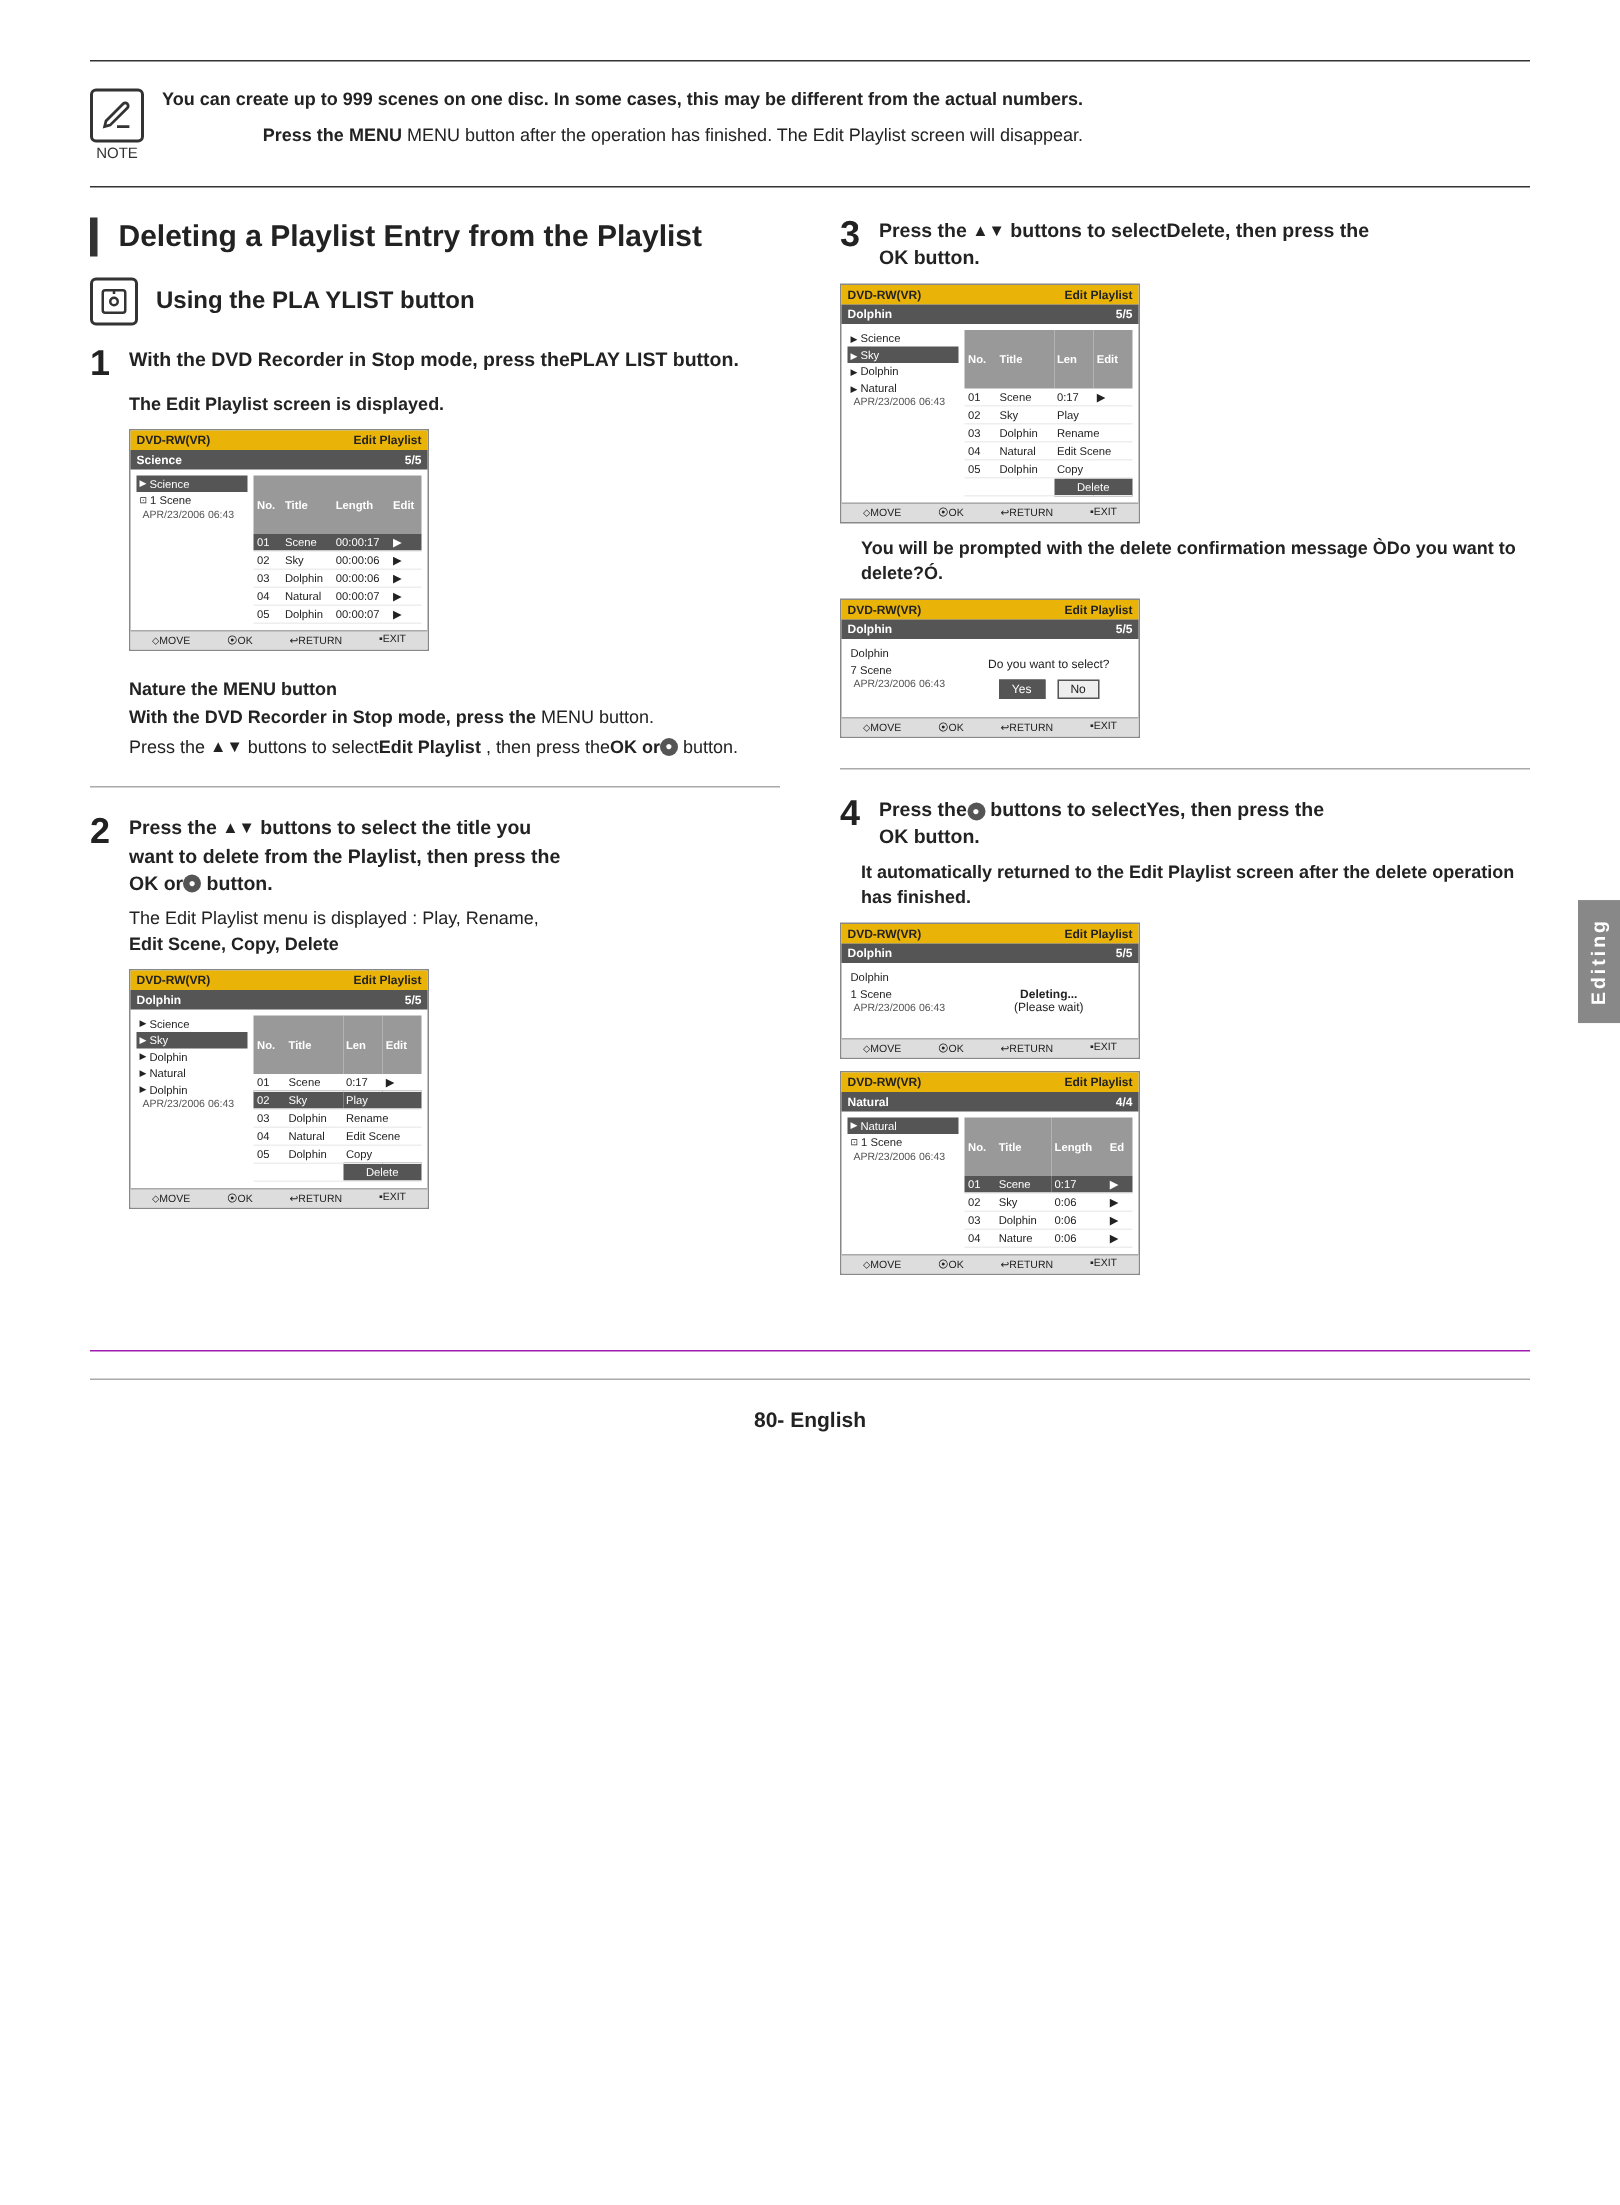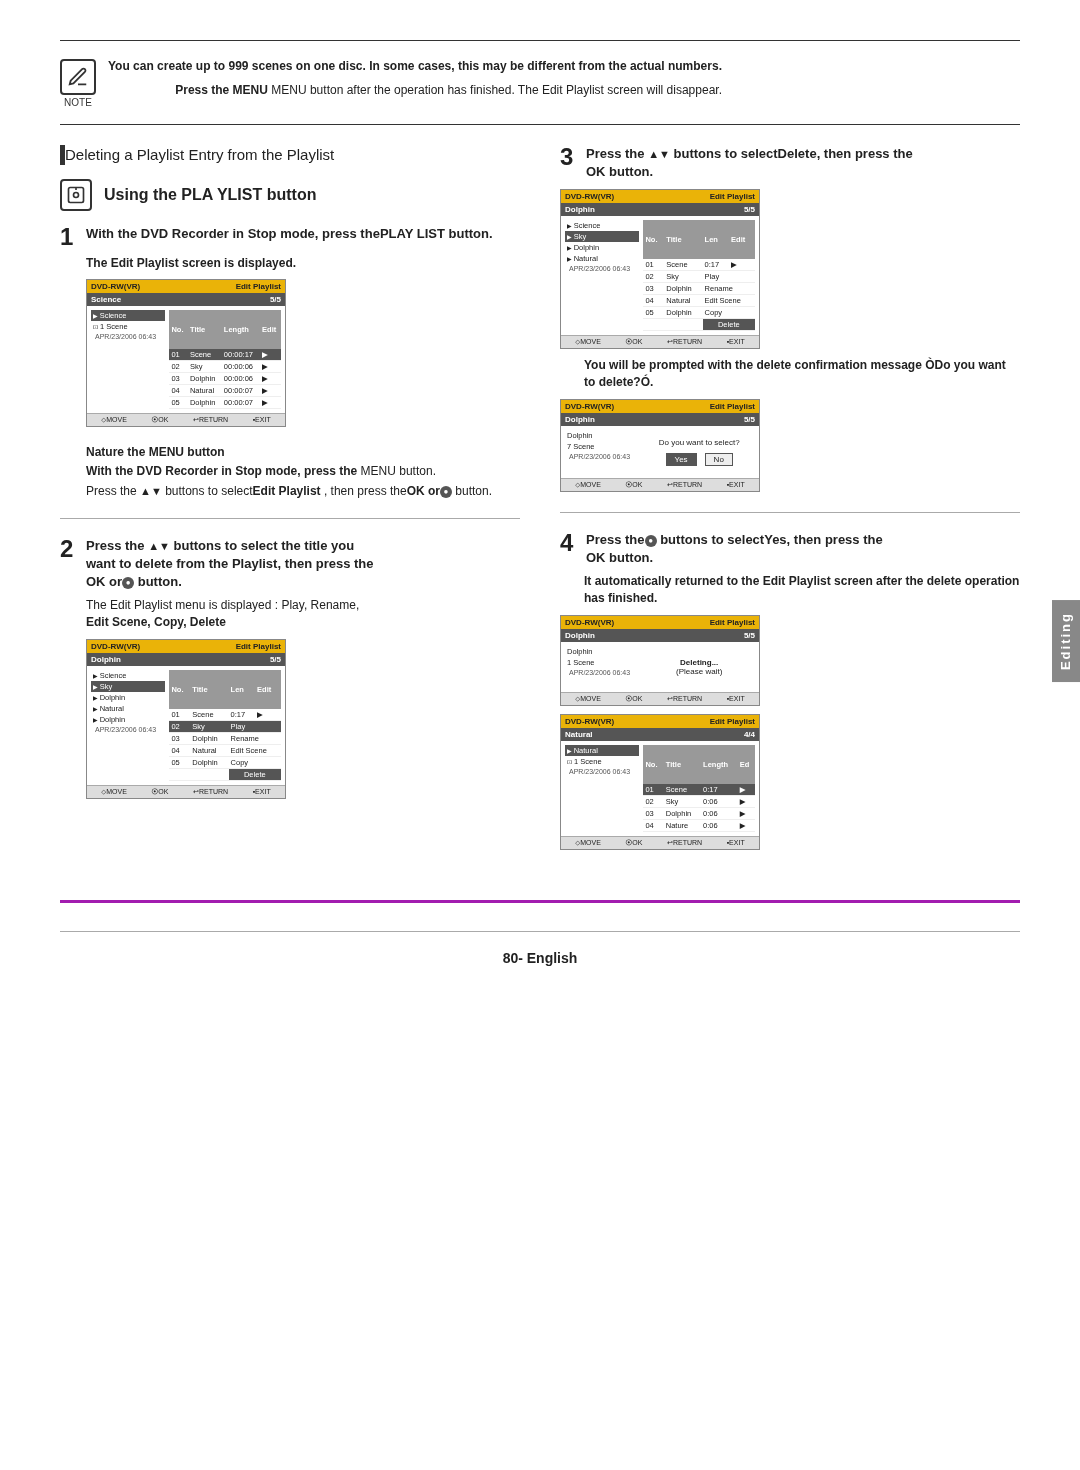--- a/index.html
+++ b/index.html
@@ -103,24 +103,24 @@
     }
 
     .note-content p {
       margin-bottom: 6px;
     }
 
     .bold { font-weight: bold; }
 
     
     .section-heading {
-      font-size: 15px;
-      font-weight: normal;
+      font-size: 20px;
+      font-weight: bold;
       margin-bottom: 14px;
-      padding-left: 0;
+      padding-left: 14px;
       border-left: 5px solid #333;
       line-height: 1.3;
     }
 
     
     .sub-heading {
       display: flex;
       align-items: center;
       gap: 12px;
       margin-bottom: 14px;
@@ -294,21 +294,21 @@
     }
 
     .right-step-title {
       font-size: 13px;
       font-weight: bold;
       line-height: 1.4;
     }
 
     .right-step-desc {
       font-size: 12px;
-      margin-left: 24px;
+      margin-left: 14px;
       line-height: 1.4;
       margin-bottom: 6px;
     }
 
     .screen-mockup-right {
       border: 1px solid #888;
       background: #fff;
       width: 200px;
       font-size: 9px;
       margin: 8px auto 8px 0px;
@@ -342,23 +342,22 @@
 
     
     .deleting-msg {
       text-align: center;
       padding: 12px 8px;
       font-size: 8px;
     }
 
     
     .bottom-bar {
-      border-top: 3px solid #a21caf;
+      border-top: 1px solid #a21caf;
       margin-top: 30px;
-      padding-top: 10px;
       text-align: center;
       font-size: 14px;
       font-weight: bold;
     }
 
     .inline-bold { font-weight: bold; }
 
     
     .screen-left-item {
       font-size: 7.5px;

